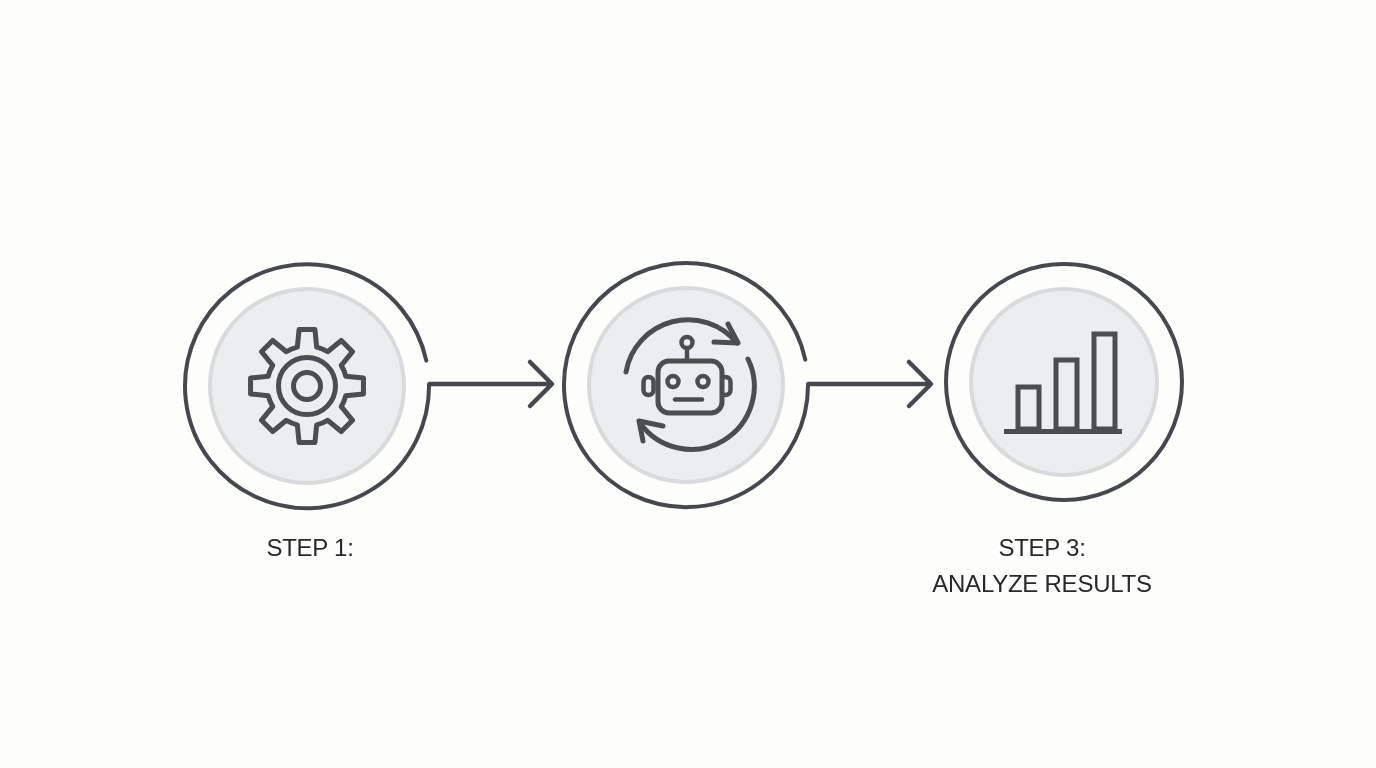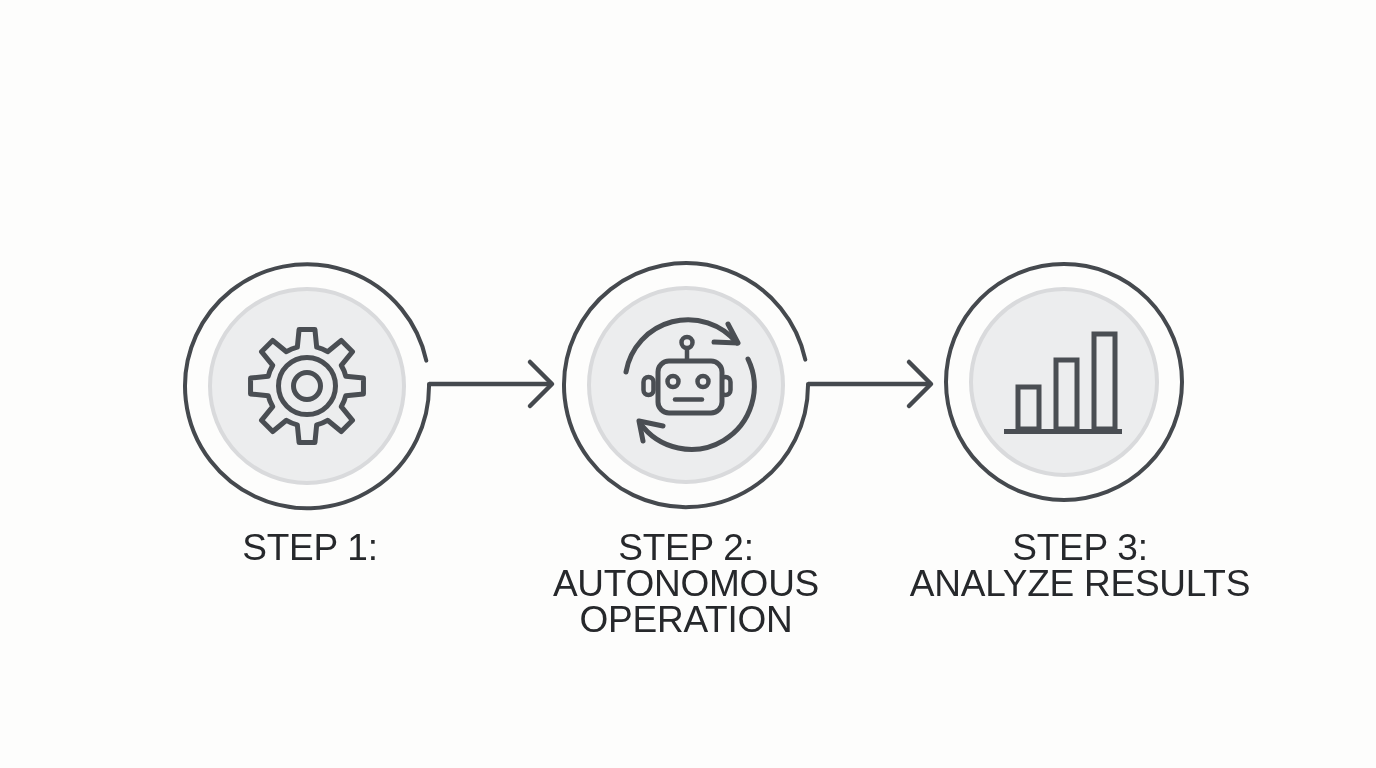--- a/index.html
+++ b/index.html
@@ -18,30 +18,30 @@
   .diagram-svg {
     position: absolute;
     left: 0;
     top: 0;
   }
   .step-label {
     position: absolute;
     top: 530px;
     width: 420px;
     text-align: center;
-    font-size: 37px;
+    font-size: 24px;
     line-height: 36px;
     font-weight: 400;
     letter-spacing: -0.25px;
     color: #26282b;
   }
   .step-label span { display: block; }
   .label-1 { left: 100px; }
   .label-2 { left: 476px; }
-  .label-3 { left: 870px; }
+  .label-3 { left: 832px; }
 </style>
 </head>
 <body>
 
 <div class="stage">
 
   <svg class="diagram-svg" width="1376" height="768" viewBox="0 0 1376 768">
 
     <g>
 
@@ -104,24 +104,19 @@
         <rect x="1094" y="334" width="21" height="95" fill="none" stroke="#4a4e53" stroke-width="5"></rect>
         <line x1="1004" y1="431.5" x2="1122" y2="431.5" stroke="#4a4e53" stroke-width="5"></line>
       </g>
     </g>
   </svg>
 
   <div class="step-label label-1">
     <span>STEP 1:</span>
   </div>
 
-  <div class="step-label label-2">
-    <span>STEP 2:</span>
-    <span>AUTONOMOUS</span>
-    <span>OPERATION</span>
-  </div>
 
   <div class="step-label label-3">
     <span>STEP 3:</span>
     <span>ANALYZE RESULTS</span>
   </div>
 
 </div>
 
 </body></html>

